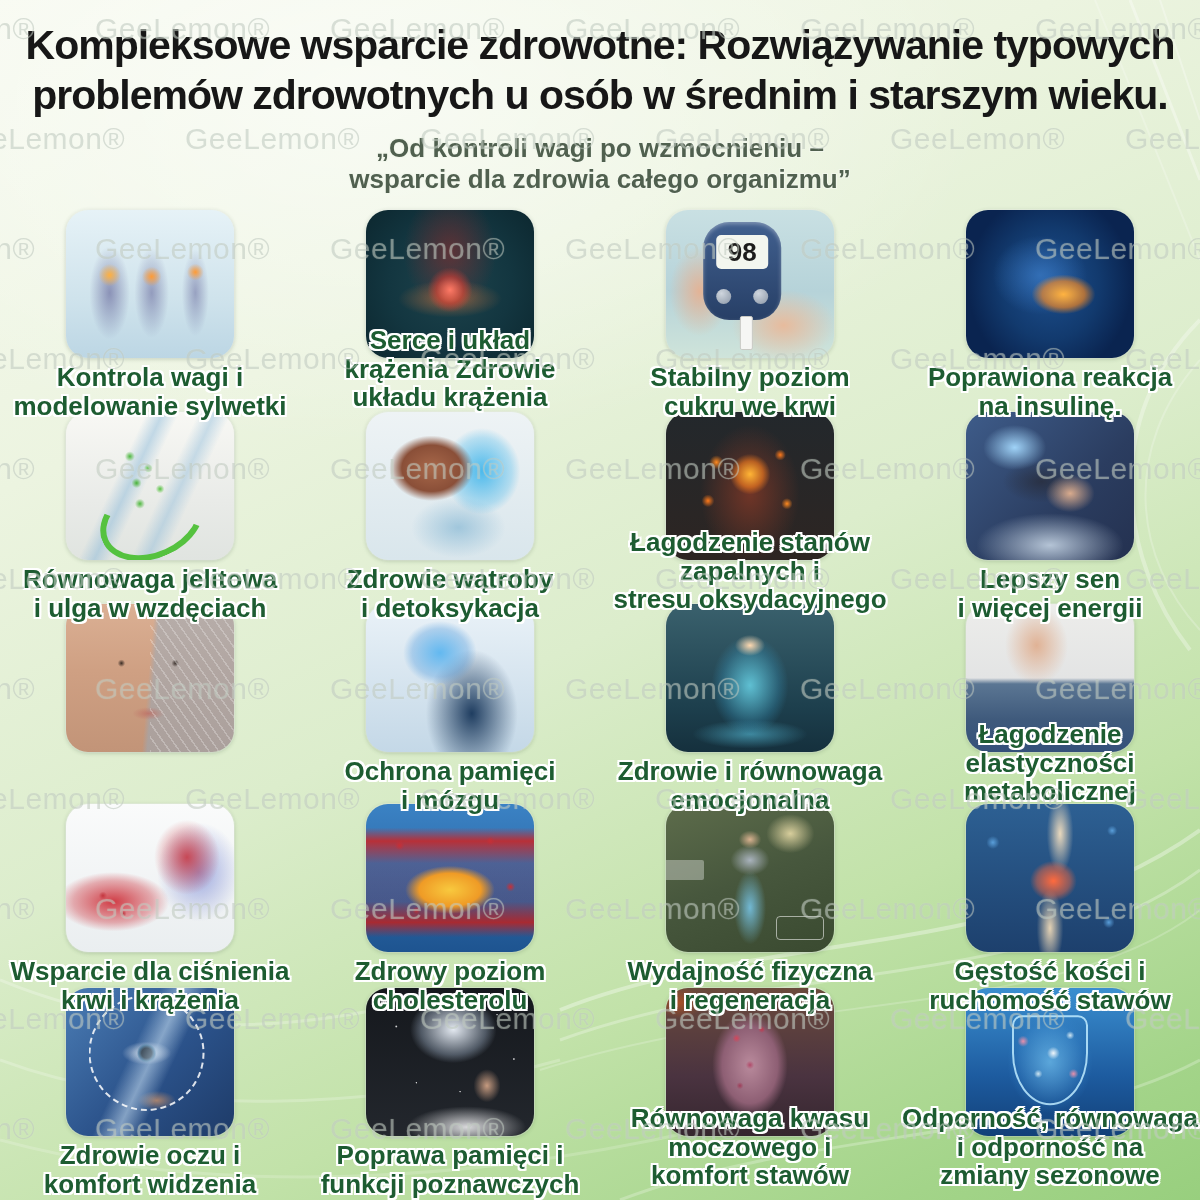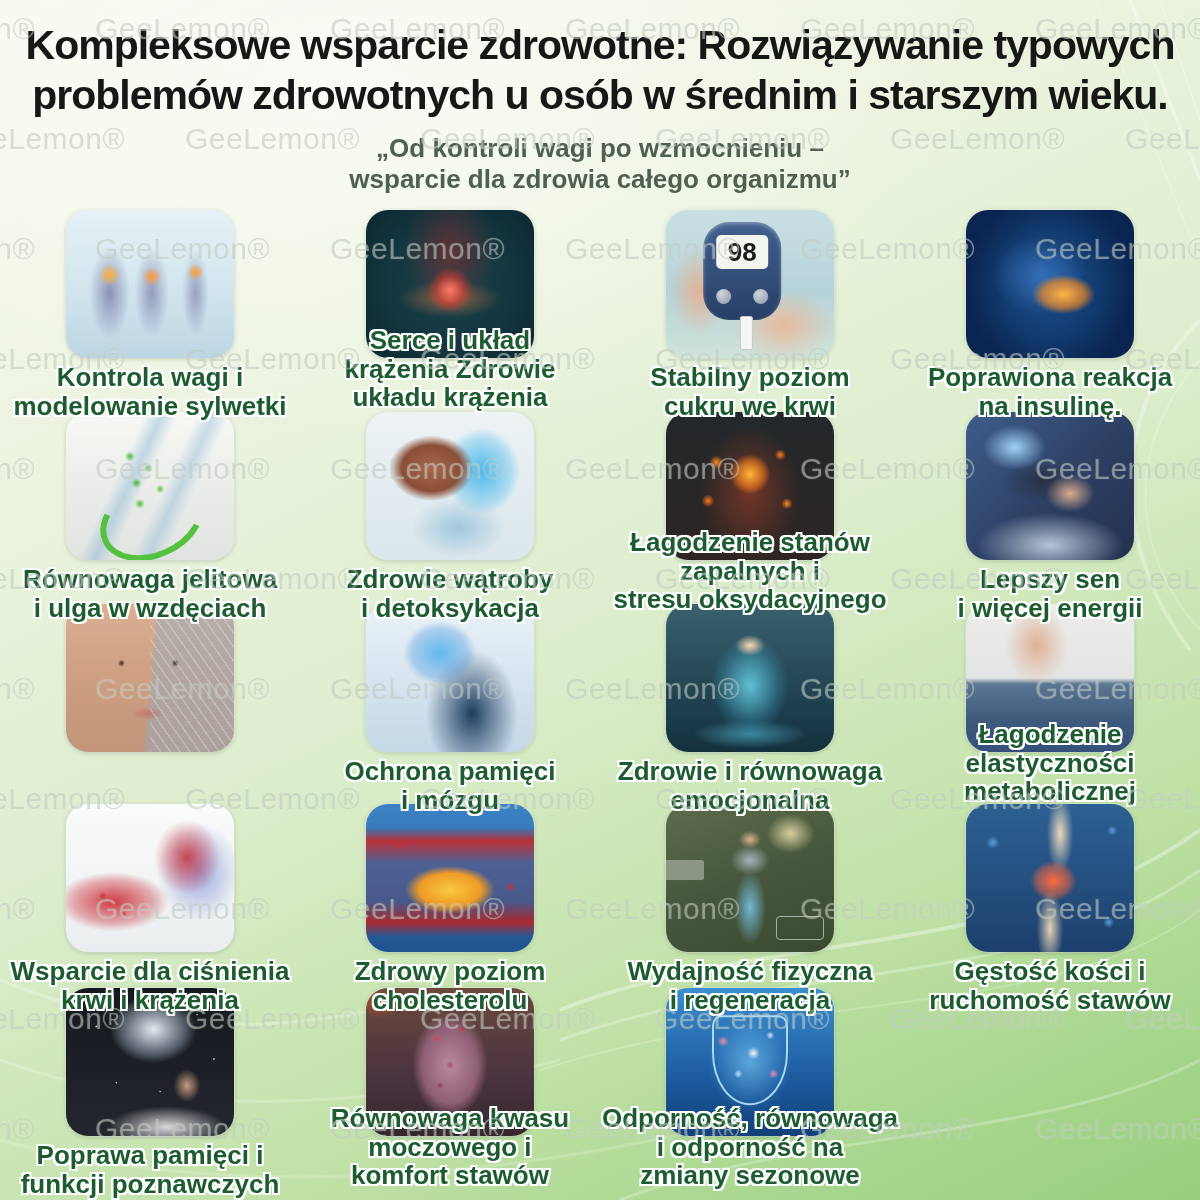--- a/index.html
+++ b/index.html
@@ -406,20 +406,27 @@
       <div class="caption">Wydajność fizyczna
 i regeneracja</div>
     </div>
 
     <div class="cell">
       <div class="tile t16"></div>
       <div class="caption">Gęstość kości i
 ruchomość stawów</div>
     </div>
 
+    <div class="cell">
+      <div class="tile t17">
+        <div class="dial"></div>
+      </div>
+      <div class="caption">Zdrowie oczu i
+komfort widzenia</div>
+    </div>
 
     <div class="cell">
       <div class="tile t18"></div>
       <div class="caption">Poprawa pamięci i
 funkcji poznawczych</div>
     </div>
 
     <div class="cell">
       <div class="tile t19"></div>
       <div class="caption up3">Równowaga kwasu

